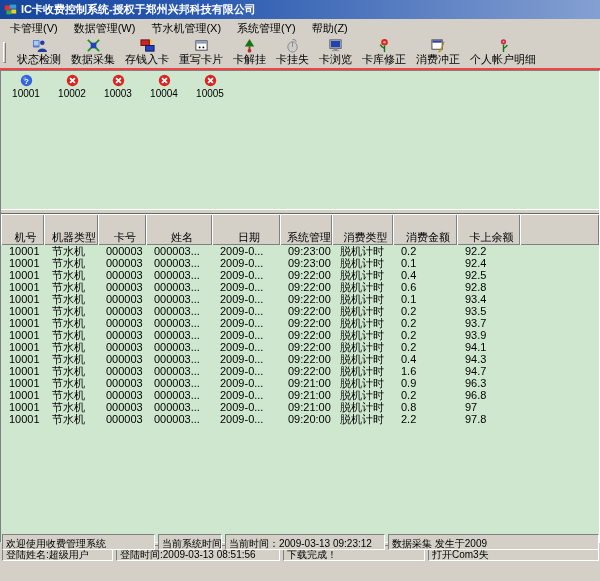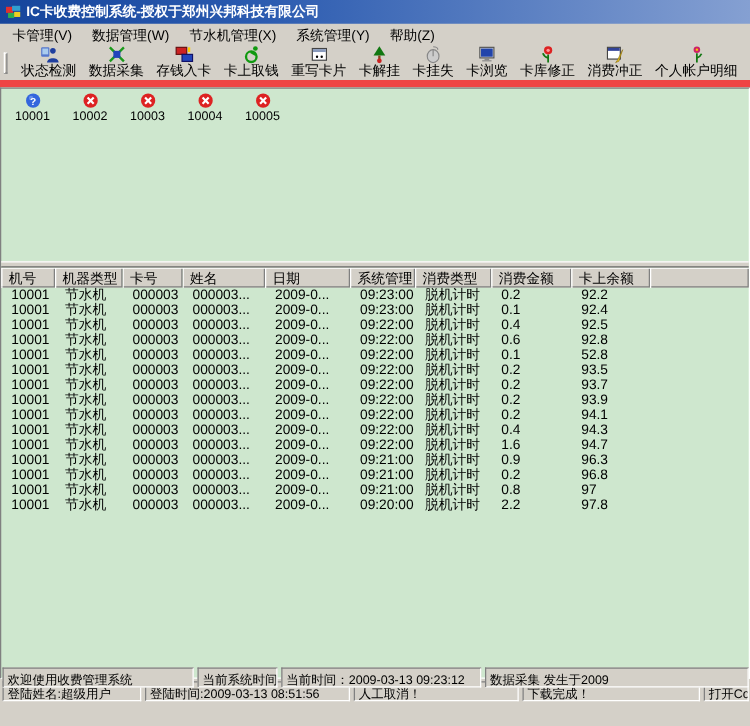--- a/index.html
+++ b/index.html
@@ -20,21 +20,21 @@
   .app-icon svg { width:13px; height:13px; display:block; }
   .titlebar .title { color:#fff; font-weight:bold; font-size:11px; white-space:nowrap; }
 
   
   .menubar { height:18px; display:flex; align-items:center; padding-left:2px; }
   .menu-item { padding:2px 8px; white-space:nowrap; cursor:default; }
 
   
   .toolbar {
     height:33px; display:flex; align-items:center; padding-left:12px;
-    position:relative; border-bottom:6px solid #ef4444;
+    position:relative; border-bottom:2px solid #ef4444;
   }
   .toolbar-grip {
     position:absolute; left:3px; top:5px; bottom:5px; width:3px;
     border:1px solid; border-color:#fff #808080 #808080 #fff;
   }
   .tb-btn { display:flex; flex-direction:column; align-items:center; padding:1px 5px; height:31px; cursor:default; }
   .tb-icon svg { width:15px; height:15px; display:block; }
   .tb-lbl { line-height:13px; white-space:nowrap; }
 
   
@@ -49,22 +49,22 @@
   .m-lbl { font-size:10px; }
 
   .splitter {
     position:absolute; left:0; top:138px; width:100%; height:5px;
     background:var(--chrome,#d4d0c8);
     border-top:1px solid #fff; border-bottom:1px solid #6a6a6a;
   }
 
   table { position:absolute; left:0; top:143px; width:598px; border-collapse:collapse; table-layout:fixed; }
   th {
-    height:16px; background:var(--chrome,#d4d0c8); font-weight:normal; text-align:left;
-    padding:0 0 0 6px; font-size:11px; white-space:nowrap; overflow:hidden;
+    height:16px; background:var(--chrome,#d4d0c8); font-weight:normal; text-align:center;
+    padding:16px 0 0 6px; font-size:11px; white-space:nowrap; overflow:hidden;
     box-shadow: inset 1px 1px 0 #fff, inset -1px -1px 0 #808080;
     cursor:default;
   }
   td { height:12px; line-height:12px; padding:0 0 0 8px; font-size:11px; white-space:nowrap; overflow:hidden; }
 
   
   .statusbar { position:absolute; left:0; width:600px; height:17px; display:flex; gap:3px; padding:0 1px 0 2px; }
   .statusbar.row1 { top:545px; }
   .statusbar.row2 { top:534px; }
   .status-panel {
@@ -122,30 +122,20 @@
       </div>
       <div class="tb-btn">
         <span class="tb-icon">
           <svg viewBox="0 0 16 16">
             <rect x="1" y="2" width="9" height="6" fill="#cc2222" stroke="#661111"></rect>
             <rect x="6" y="8" width="9" height="6" fill="#2244bb" stroke="#111166"></rect>
             <rect x="11" y="2" width="2" height="4" fill="#ffcc00"></rect>
           </svg>
         </span>
         <span class="tb-lbl">存钱入卡</span>
-      </div>
-      <div class="tb-btn">
-        <span class="tb-icon">
-          <svg viewBox="0 0 16 16">
-            <circle cx="7.5" cy="10" r="4.5" fill="none" stroke="#119911" stroke-width="2"></circle>
-            <circle cx="11" cy="3" r="2" fill="#119911"></circle>
-            <path d="M7 6 L11.5 8.5" stroke="#119911" stroke-width="2"></path>
-          </svg>
-        </span>
-        <span class="tb-lbl">卡上取钱</span>
       </div>
       <div class="tb-btn">
         <span class="tb-icon">
           <svg viewBox="0 0 16 16">
             <rect x="2" y="3" width="12" height="10" fill="#ffffff" stroke="#444444"></rect>
             <rect x="2.5" y="3.5" width="11" height="2.5" fill="#8899bb"></rect>
             <circle cx="6" cy="10" r="1" fill="#000"></circle>
             <circle cx="10" cy="10" r="1" fill="#000"></circle>
           </svg>
         </span>
@@ -344,21 +334,21 @@
           </tr>
           <tr>
             <td>10001</td>
             <td>节水机</td>
             <td>000003</td>
             <td>000003...</td>
             <td>2009-0...</td>
             <td>09:22:00</td>
             <td>脱机计时</td>
             <td>0.1</td>
-            <td>52.8</td>
+            <td>93.4</td>
             <td></td>
           </tr>
           <tr>
             <td>10001</td>
             <td>节水机</td>
             <td>000003</td>
             <td>000003...</td>
             <td>2009-0...</td>
             <td>09:22:00</td>
             <td>脱机计时</td>
@@ -474,21 +464,20 @@
             <td>97.8</td>
             <td></td>
           </tr>
         </tbody>
     </table>
   </div>
 
   <div class="statusbar row1">
       <div class="status-panel" style="width: 111px;">登陆姓名:超级用户</div>
       <div class="status-panel" style="width: 164px;">登陆时间:2009-03-13 08:51:56</div>
-      <div class="status-panel" style="width: 132px;">人工取消！</div>
       <div class="status-panel" style="width: 142px;">下载完成！</div>
       <div class="status-panel" style="flex: 1 1 0%;">打开Com3失</div>
     </div>
   <div class="statusbar row2">
       <div class="status-panel" style="width: 153px;">欢迎使用收费管理系统</div>
       <div class="status-panel" style="width: 64px;">当前系统时间</div>
       <div class="status-panel" style="width: 160px;">当前时间：2009-03-13 09:23:12</div>
       <div class="status-panel" style="flex: 1 1 0%;">数据采集 发生于2009</div>
     </div>
 

